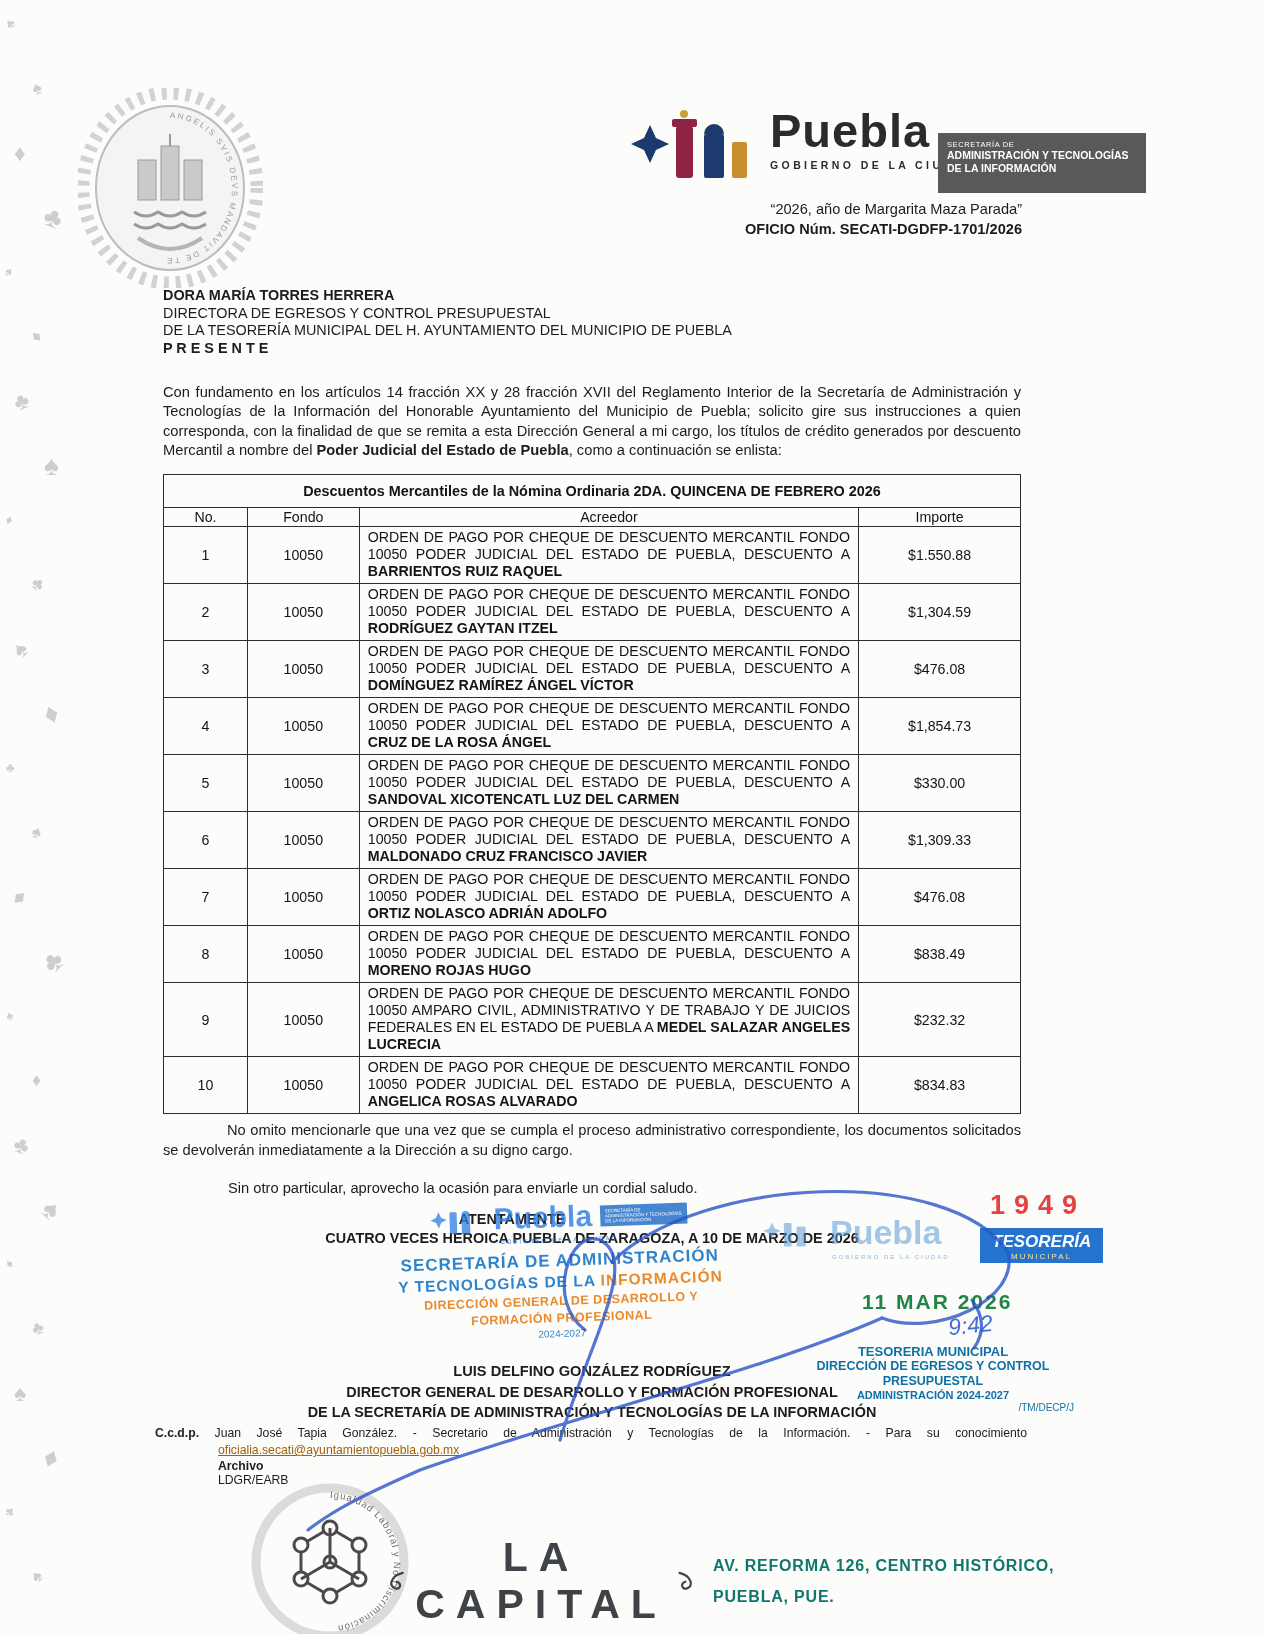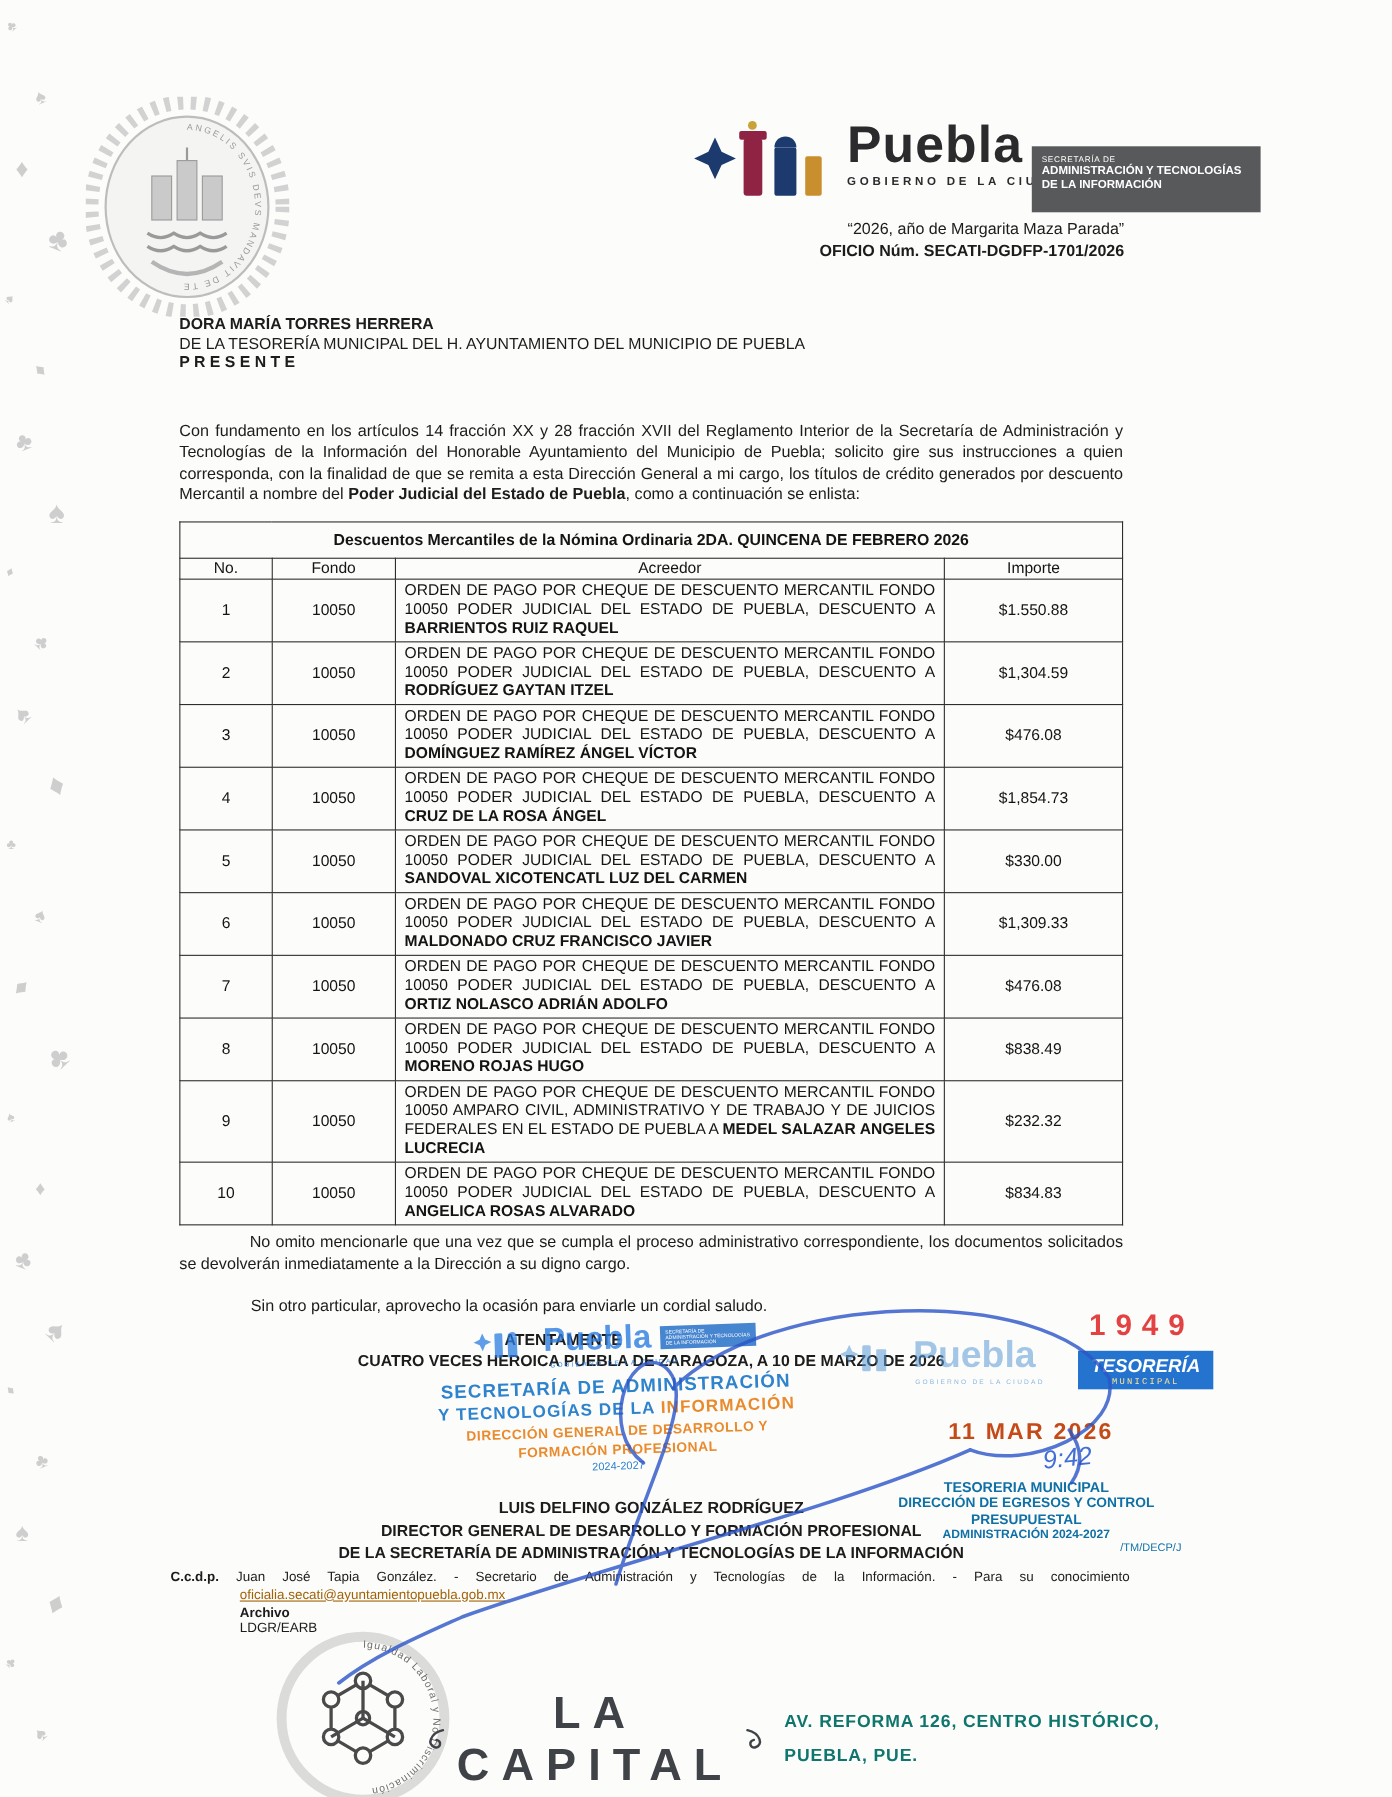--- a/index.html
+++ b/index.html
@@ -68,22 +68,22 @@
   .st-l3, .st-l4 { text-align:center; font-size:12.5px; font-weight:bold; color:#e8821e; margin-top:3px; letter-spacing:.5px; }
   .st-l5 { text-align:center; font-size:10px; color:#1f7ac9; margin-top:3px; }
 
   .stamp-right { position:absolute; left:762px; top:1192px; width:345px; z-index:5; }
   .sr-folio { position:absolute; left:228px; top:-2px; color:#e02f2f; font-size:27px; font-weight:bold; letter-spacing:9px; opacity:.9; }
   .sr-logo { position:absolute; left:0; top:20px; display:flex; gap:8px; align-items:center; opacity:.55; }
   .sr-puebla { font-size:34px; font-weight:bold; color:#5b9bd5; }
   .sr-tag { position:absolute; left:70px; top:62px; font-size:6px; letter-spacing:2px; color:#5b9bd5; opacity:.7; }
   .sr-box { position:absolute; left:218px; top:36px; background:#1269cc; color:#fff; padding:4px 12px 2px; text-align:center; opacity:.92; }
   .sr-box .b1 { font-size:17px; font-weight:bold; font-style:italic; }
-  .sr-box .b2 { font-size:8px; color:#ffe08a; letter-spacing:2px;font-family:Liberation Mono, monospace; }
-  .sr-date { position:absolute; left:100px; top:98px; color:#c2410c; font-size:21px; font-weight:bold; letter-spacing:2px; opacity:.95; }
+  .sr-box .b2 { font-size:8px; color:#ffe08a; letter-spacing:2px; }
+  .sr-date { position:absolute; left:100px; top:98px; color:#15803d; font-size:21px; font-weight:bold; letter-spacing:2px; opacity:.95; }
   .sr-time { position:absolute; left:186px; top:120px; color:#2f5fd0; font-size:23px; font-style:italic; transform:rotate(-6deg); opacity:.9; }
   .sr-text { position:absolute; left:18px; top:152px; width:306px; text-align:center; color:#0369a1; opacity:.95; }
   .sr-text .t1 { font-size:13px; font-weight:bold; }
   .sr-text .t2, .sr-text .t3 { font-size:12.5px; font-weight:bold; line-height:14.5px; }
   .sr-text .t4 { font-size:11px; font-weight:bold; line-height:14px; }
   .sr-text .t5 { font-size:10px; text-align:right; padding-right:12px; }
 
   .sig-svg { position:absolute; left:0; top:0; z-index:6; pointer-events:none; }
 
   
@@ -166,20 +166,21 @@
     <div class="s3">DE LA INFORMACIÓN</div>
   </div>
 
   <div class="ref-block">
     <div>“2026, año de Margarita Maza Parada”</div>
     <div class="oficio">OFICIO Núm. SECATI-DGDFP-1701/2026</div>
   </div>
 
   <div class="addressee">
     <div class="nm">DORA MARÍA TORRES HERRERA</div>
+    <div>DIRECTORA DE EGRESOS Y CONTROL PRESUPUESTAL</div>
     <div>DE LA TESORERÍA MUNICIPAL DEL H. AYUNTAMIENTO DEL MUNICIPIO DE PUEBLA</div>
     <div class="pres">P R E S E N T E</div>
   </div>
 
   <p class="intro"><span>Con fundamento en los artículos 14 fracción XX y 28 fracción XVII del Reglamento Interior de la Secretaría de Administración y Tecnologías de la Información del Honorable Ayuntamiento del Municipio de Puebla; solicito gire sus instrucciones a quien corresponda, con la finalidad de que se remita a esta Dirección General a mi cargo, los títulos de crédito generados por descuento Mercantil a nombre del </span><b>Poder Judicial del Estado de Puebla</b><span>, como a continuación se enlista:</span></p>
 
   <table class="doc-table">
     <colgroup>
       <col style="width:84px">
         <col style="width:112px">

